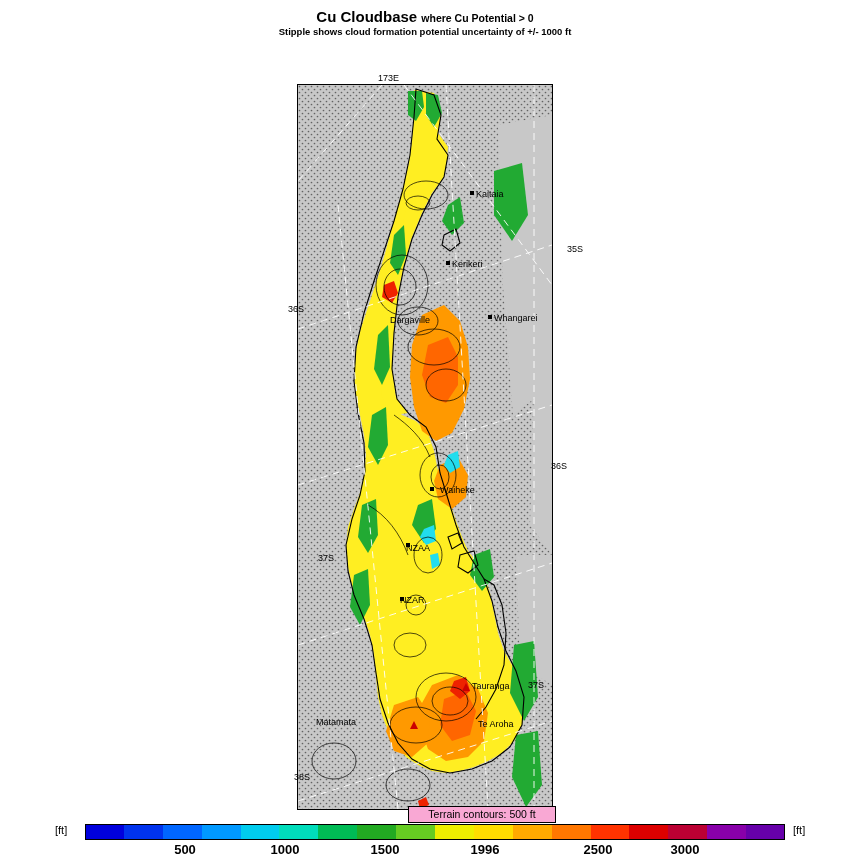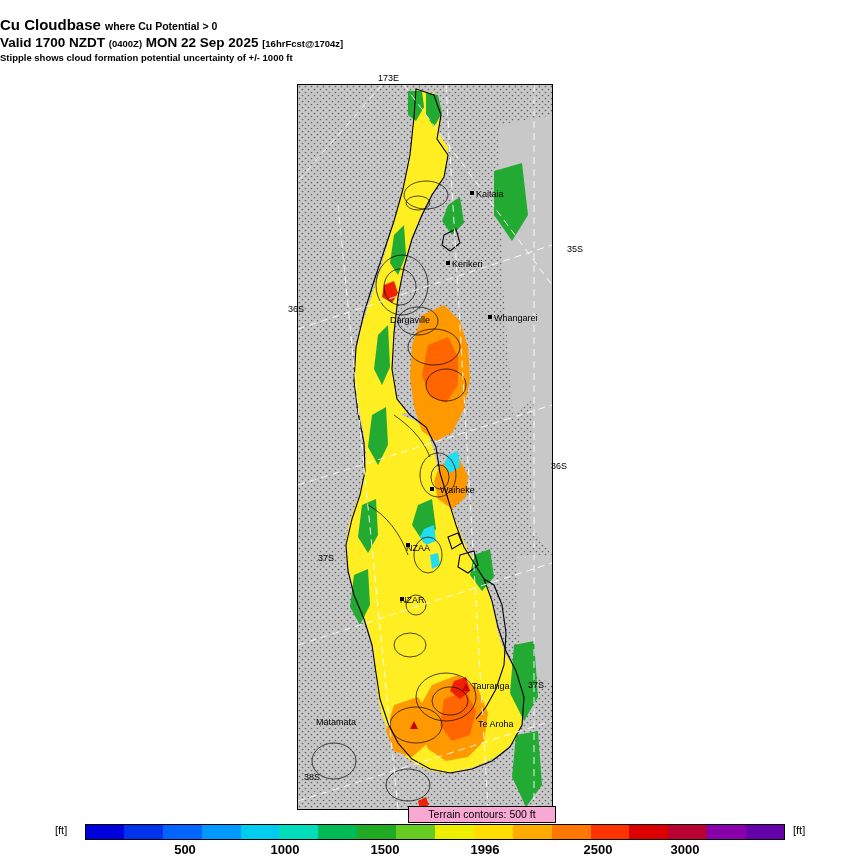--- a/index.html
+++ b/index.html
@@ -11,24 +11,24 @@
     width: 850px;
     height: 860px;
     position: relative;
     font-family: "Liberation Sans", sans-serif;
     overflow: hidden;
   }
 
   
   .title-block {
     position: absolute;
-    top: 16px;
+    top: 8px;
     left: 0;
     width: 850px;
-    text-align: left;
+    text-align: center;
     line-height: 1.15;
   }
   .title-line1 {
     font-size: 15px;
     font-weight: bold;
     color: #000;
   }
   .title-line1 .sub {
     font-size: 10.5px;
     font-weight: bold;
@@ -136,26 +136,20 @@
   #cb-unit-left  { left: 55px; }
   #cb-unit-right { left: 793px; }
 </style>
 </head>
 <body>
 
 <div class="title-block">
   <div class="title-line1">
     <span>Cu Cloudbase</span>
     <span class="sub">where Cu Potential &gt; 0</span>
-  </div>
-  <div class="title-line2">
-    <span>Valid 1700 NZDT</span>
-    <span class="small">(0400Z)</span>
-    <span>MON 22 Sep 2025</span>
-    <span class="small">[16hrFcst@1704z]</span>
   </div>
   <div class="title-line3">Stipple shows cloud formation potential uncertainty of +/- 1000 ft</div>
 </div>
 
 <div id="map-panel">
   <svg id="map-svg" width="254" height="724" viewBox="0 0 254 724" xmlns="http://www.w3.org/2000/svg">
     <defs>
       <pattern id="stipple" width="6" height="6" patternUnits="userSpaceOnUse">
         <rect width="6" height="6" fill="none"></rect>
         <circle cx="1.5" cy="1.5" r="0.85" fill="#111"></circle>
@@ -333,21 +327,21 @@
   </svg>
 </div>
 
 <div id="geo-labels">
   <div class="geo-label" style="left:378px; top:73px;">173E</div>
   <div class="geo-label" style="left:567px; top:244px;">35S</div>
   <div class="geo-label" style="left:288px; top:304px;">36S</div>
   <div class="geo-label" style="left:551px; top:461px;">36S</div>
   <div class="geo-label" style="left:318px; top:553px;">37S</div>
   <div class="geo-label" style="left:528px; top:680px;">37S</div>
-  <div class="geo-label" style="left:304px; top:772px;">38S</div>
+  <div class="geo-label" style="left:294px; top:772px;">38S</div>
 </div>
 
 <div id="terrain-note">Terrain contours: 500 ft</div>
 
 <div id="colorbar-wrap">
   <div class="cb-unit" id="cb-unit-left">[ft]</div>
   <div class="cb-unit" id="cb-unit-right">[ft]</div>
   <div id="colorbar">
       <div class="swatch" style="background: rgb(0, 0, 221);"></div>
       <div class="swatch" style="background: rgb(0, 51, 238);"></div>

